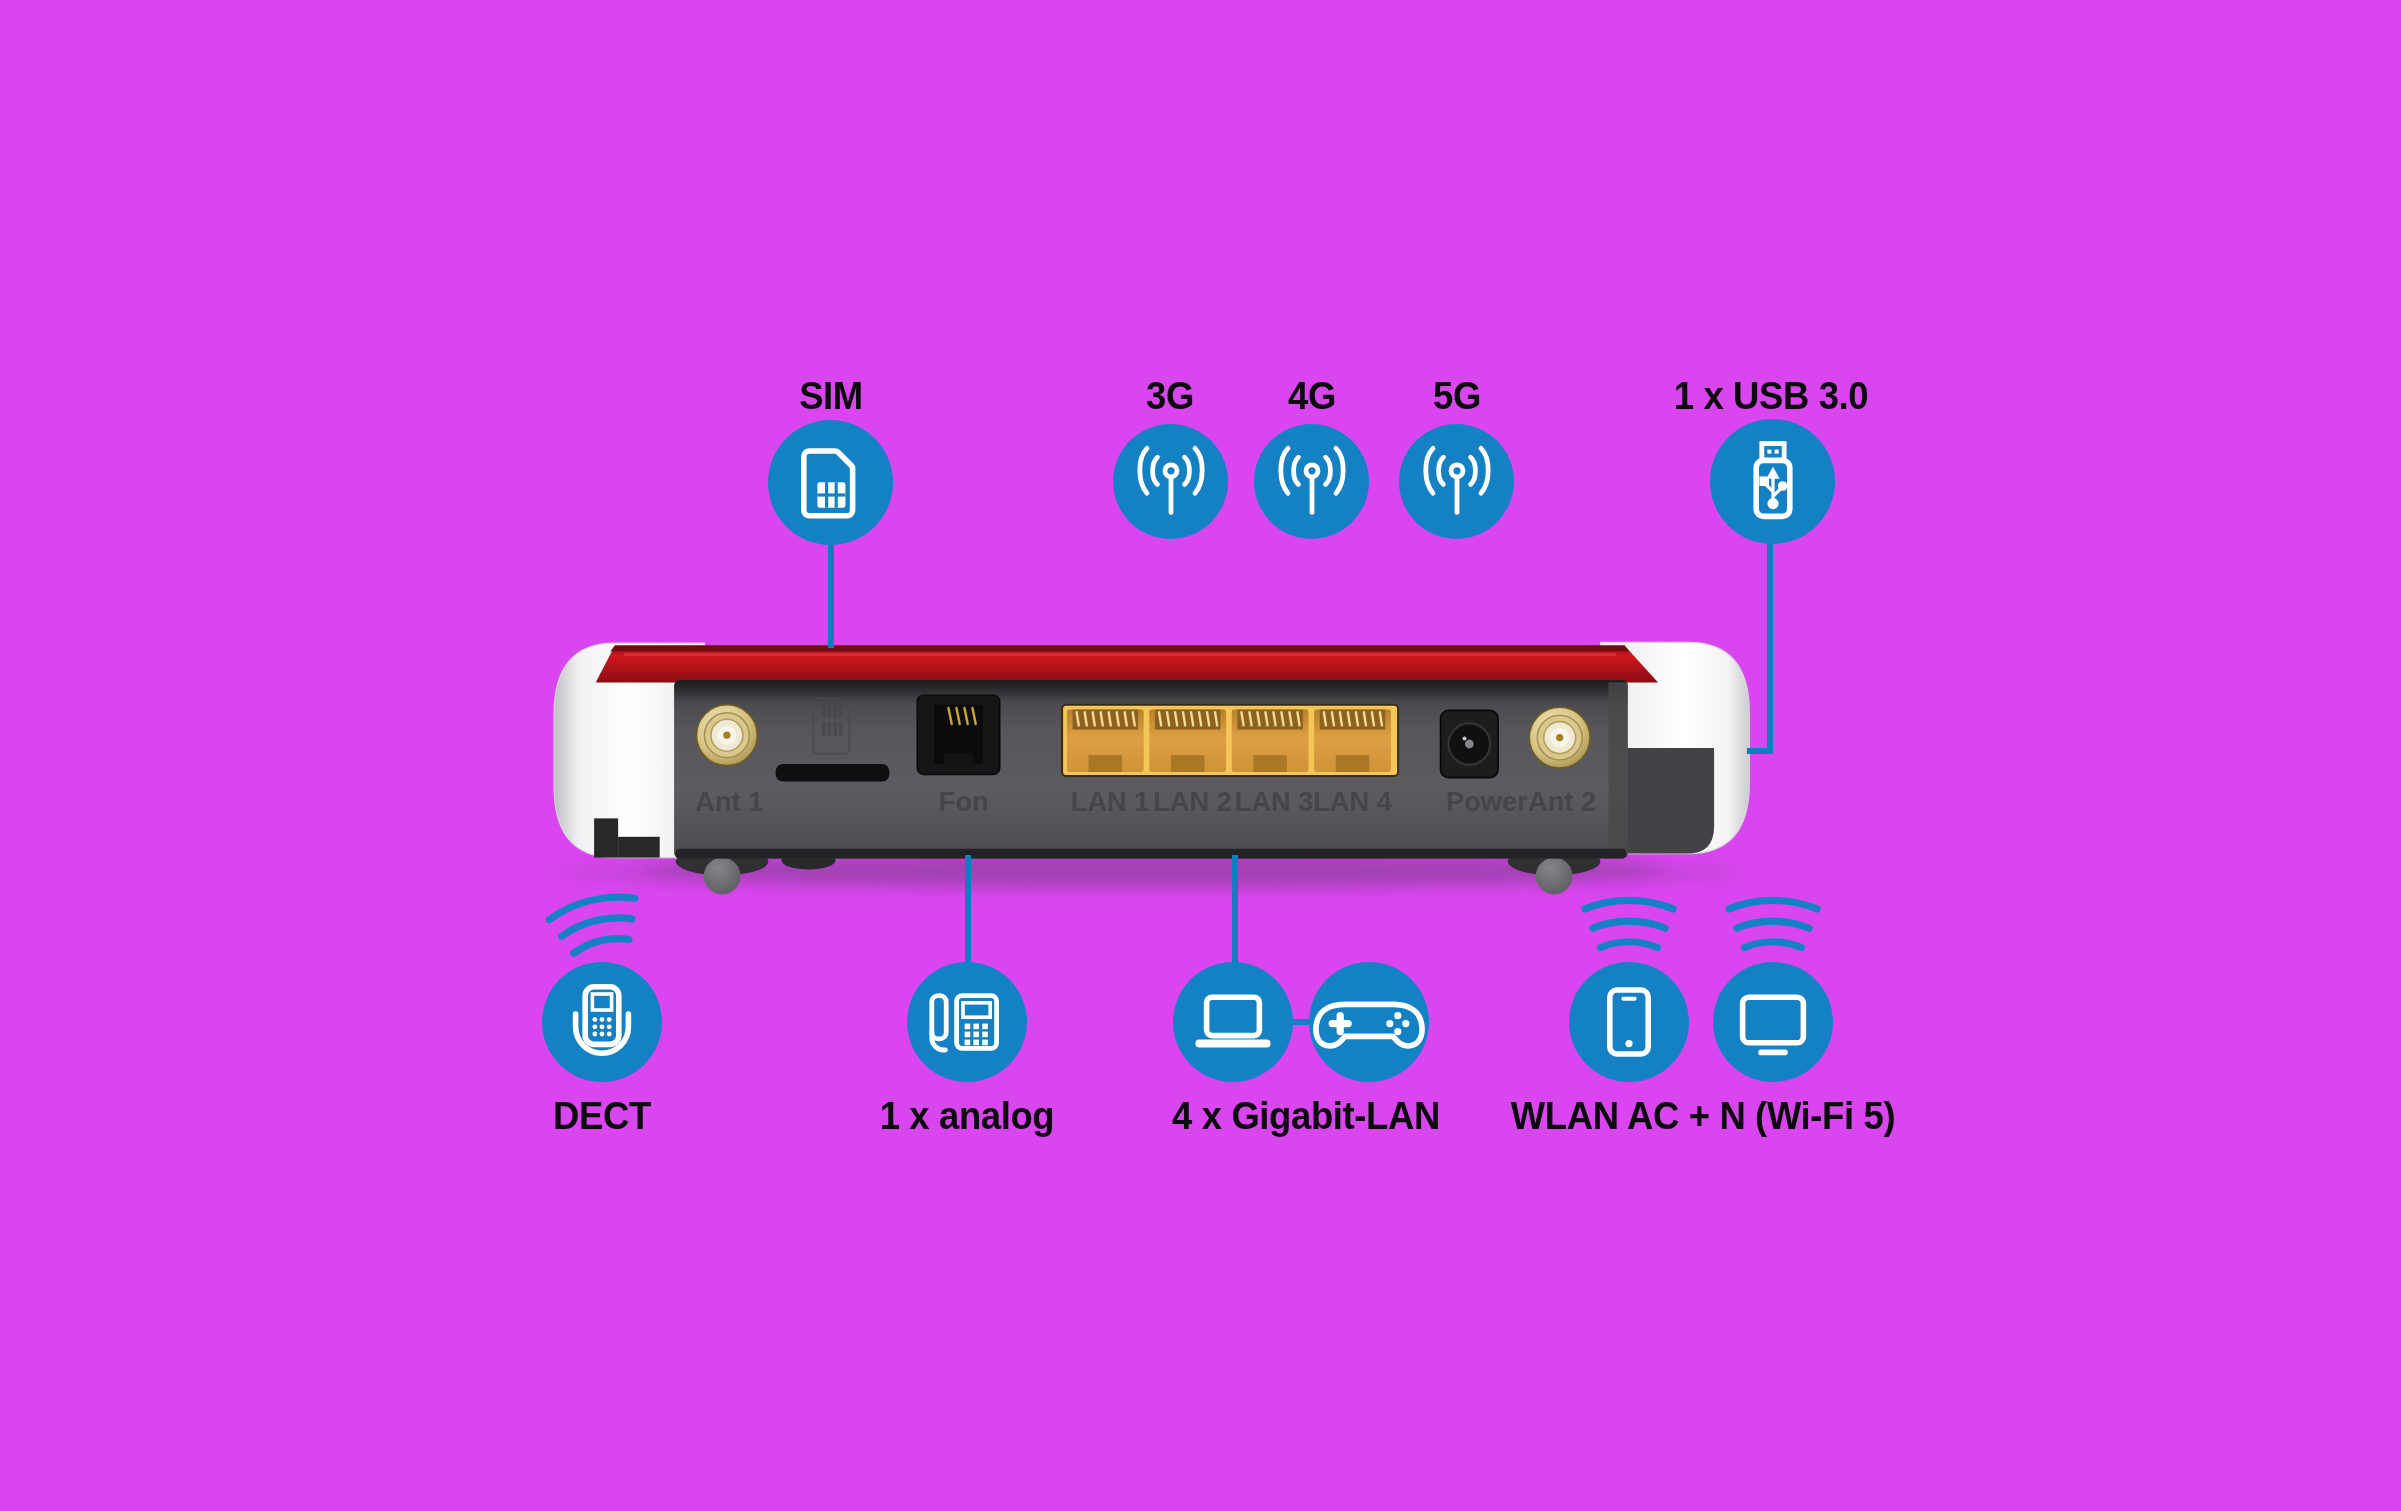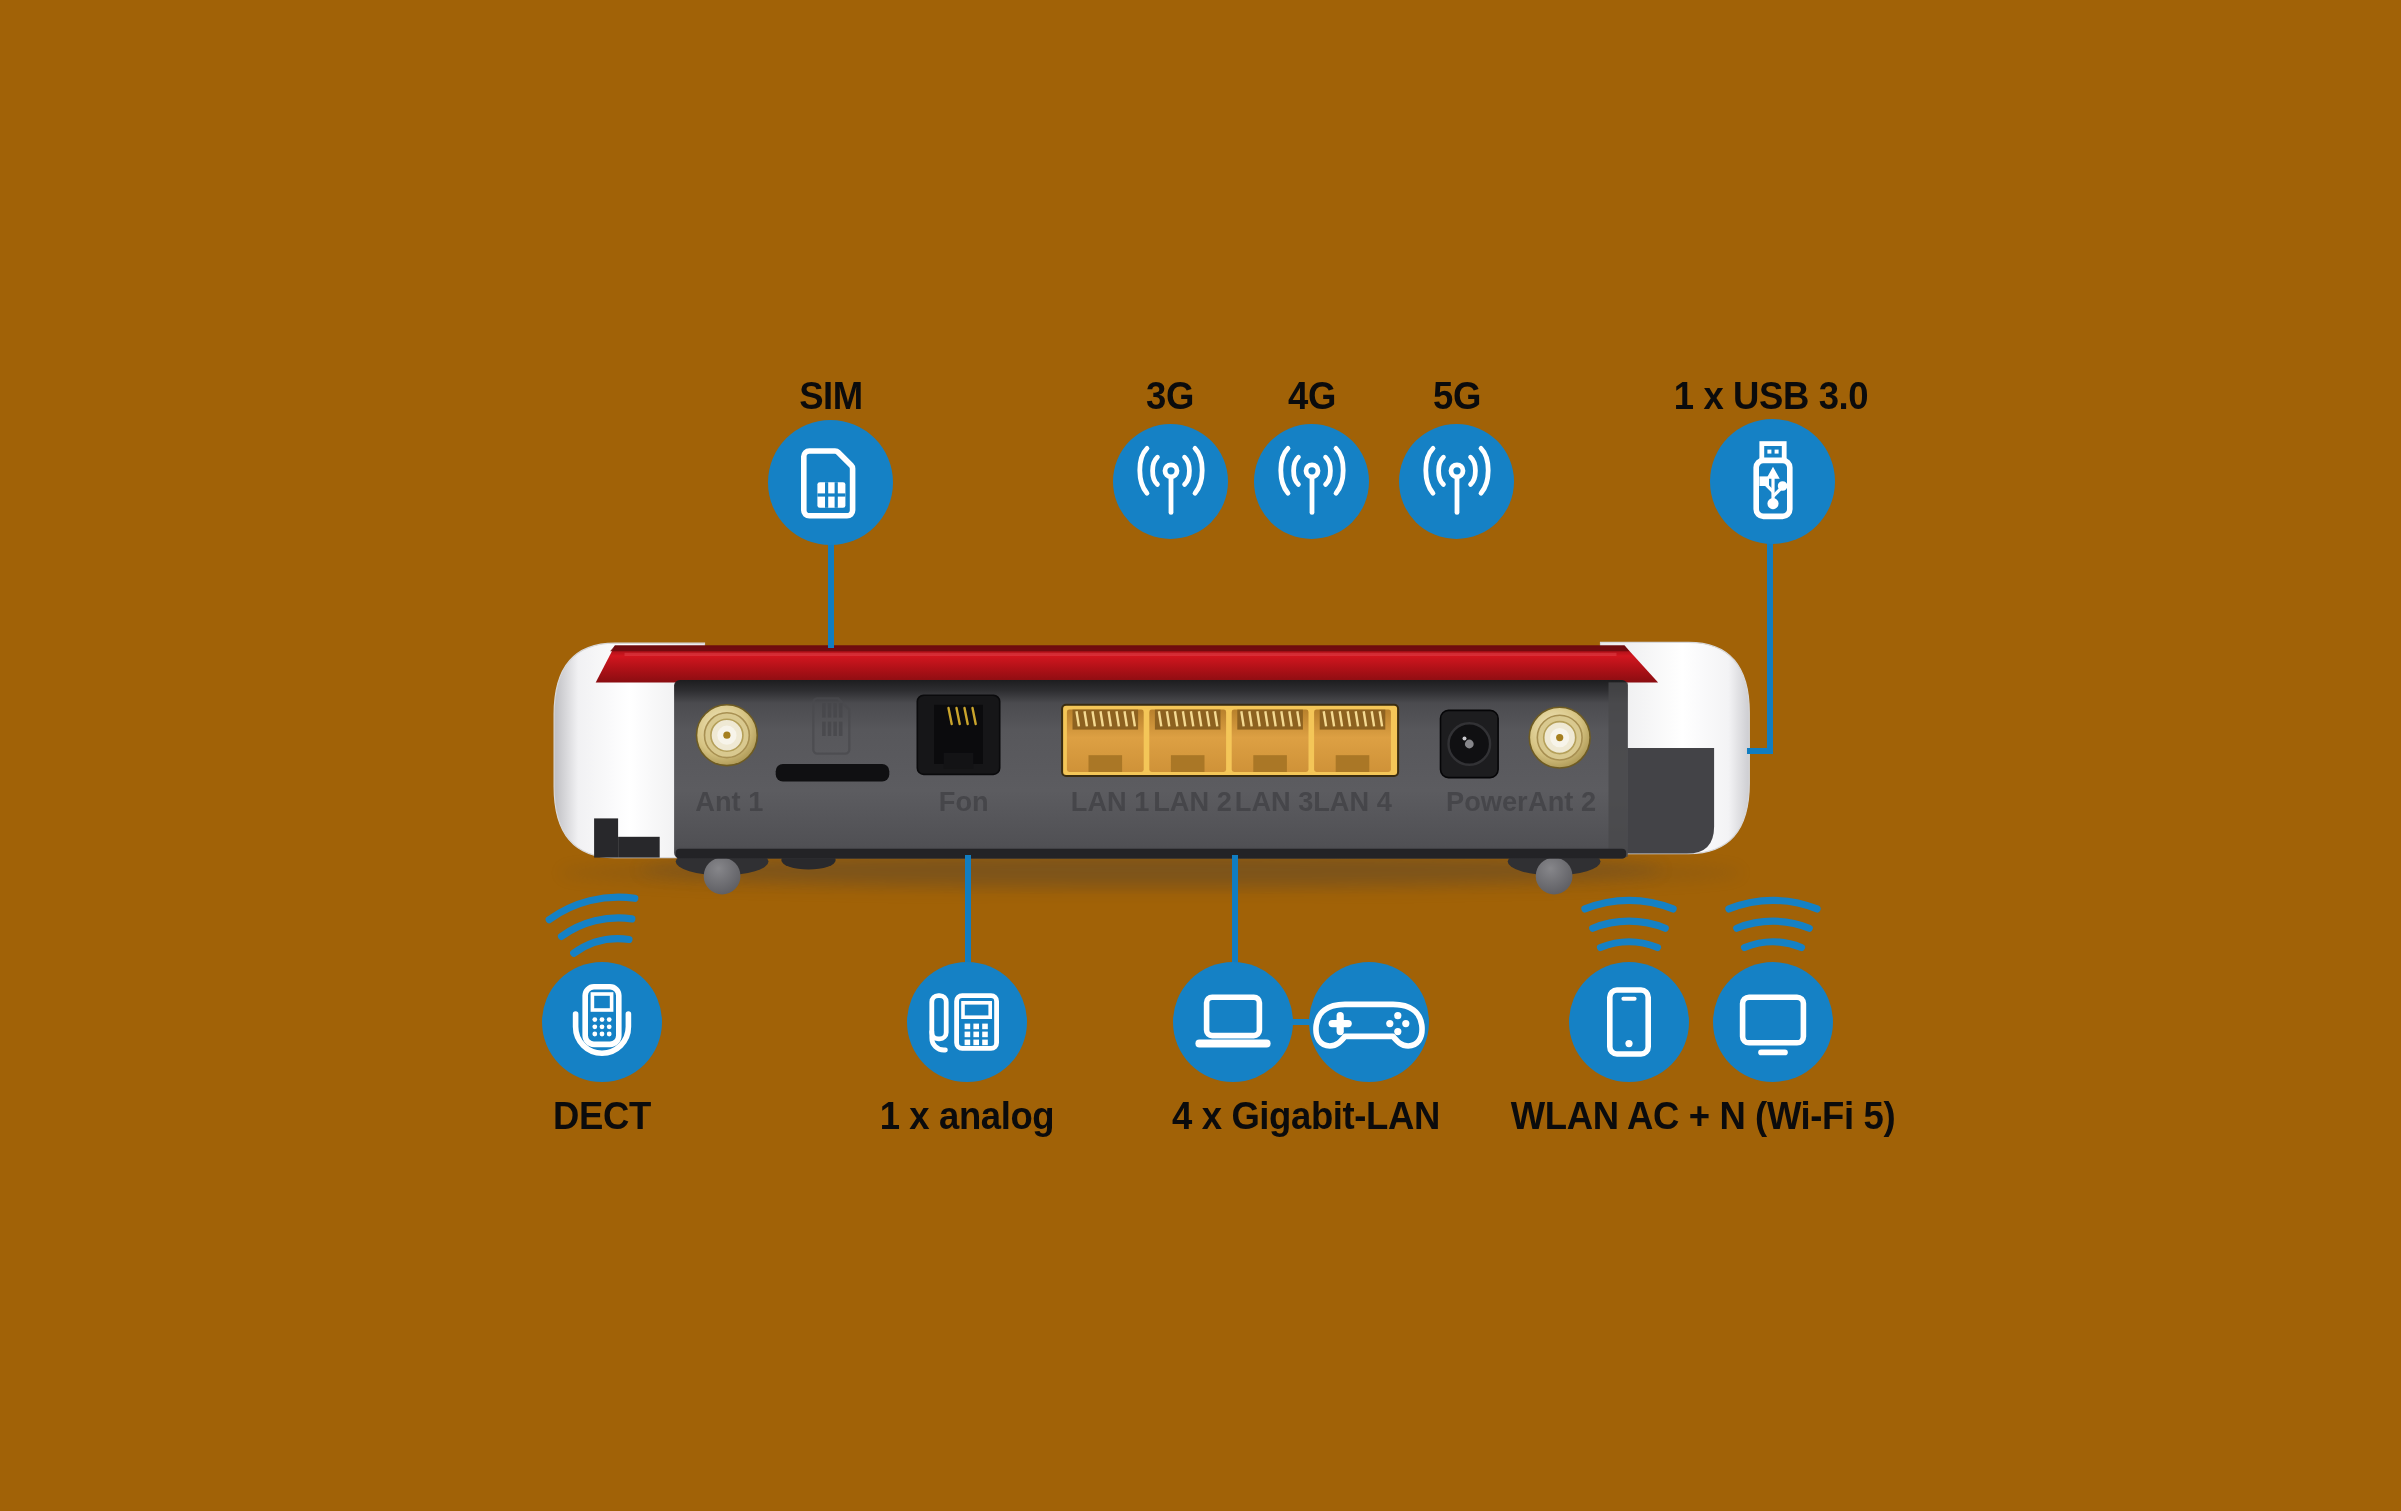--- a/index.html
+++ b/index.html
@@ -1,18 +1,18 @@
 <!DOCTYPE html>
 <html style="font-size:12.8px"><head>
 <meta charset="utf-8">
 <style>
   html,body{margin:0;padding:0;background:#ffffff;}
   #canvas{
     position:relative;width:2401px;height:1511px;overflow:hidden;
-    background:#a16207;
+    background:#d946ef;
     font-family:"Liberation Sans",sans-serif;
   }
   .callout-label{
     position:absolute;width:560px;text-align:center;
     transform:translateX(-50%) scaleX(.96);
     font-weight:bold;font-size:38px;letter-spacing:-0.4px;color:#0b0b0c;
     white-space:nowrap;
   }
   .badge{
     position:absolute;border-radius:50%;

